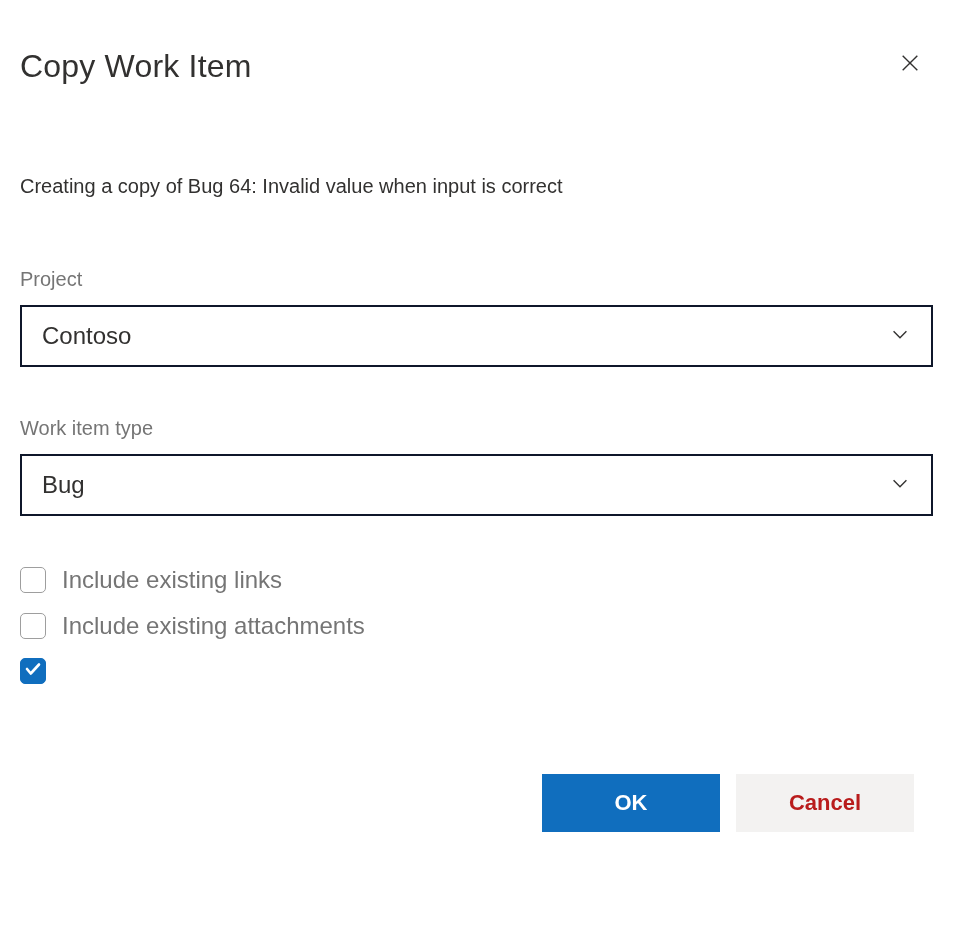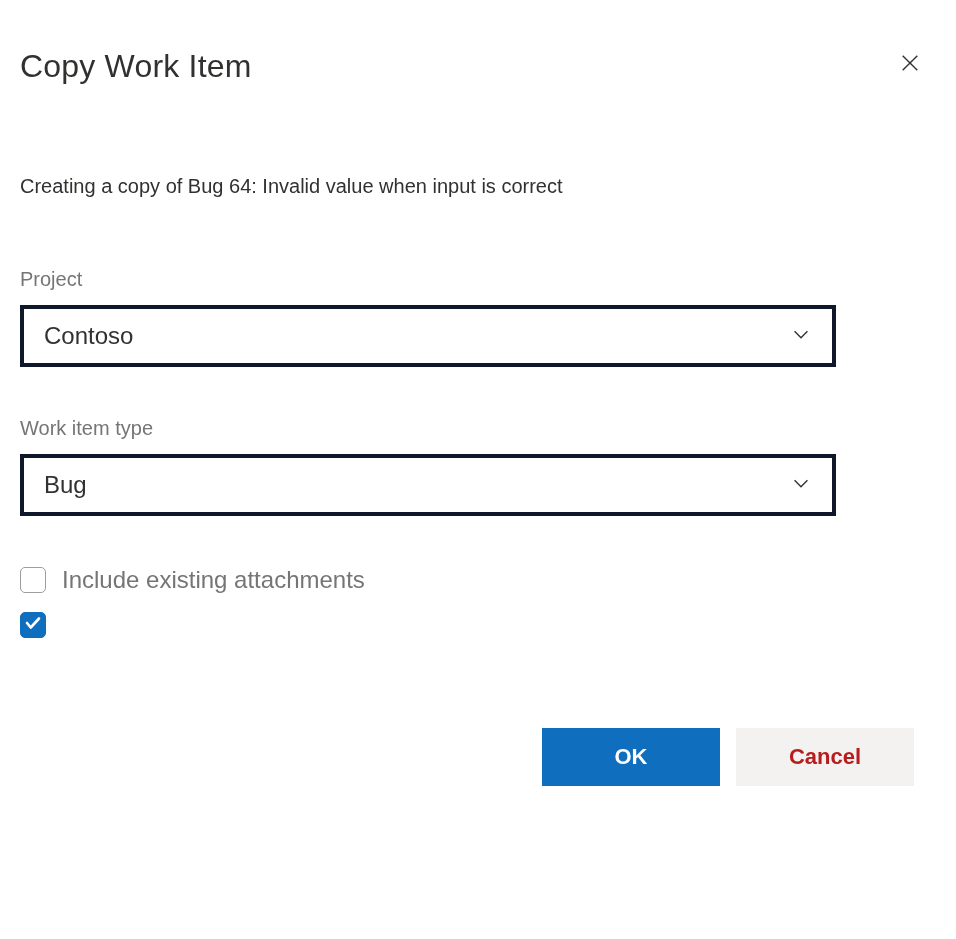--- a/index.html
+++ b/index.html
@@ -56,23 +56,23 @@
       margin-bottom: 50px;
     }
     .field-label {
       font-size: 20px;
       color: #757575;
       margin-bottom: 14px;
       display: block;
       font-weight: 400;
     }
     .dropdown {
-      width: 816px;
+      width: 913px;
       height: 62px;
-      border: 4px solid #0f172a;
+      border: 2px solid #0f172a;
       background: #ffffff;
       display: flex;
       align-items: center;
       justify-content: space-between;
       padding: 18px 20px;
       cursor: pointer;
     }
     .dropdown-value {
       font-size: 24px;
       color: #323130;
@@ -183,20 +183,24 @@
       <span>
         <svg class="dropdown-chevron" viewBox="0 0 24 24" fill="none" stroke="currentColor" stroke-width="1.5">
           <polyline points="5 9 12 16 19 9"></polyline>
         </svg>
       </span>
     </div>
   </div>
 
   <div class="checkbox-group">
 
+    <div class="checkbox-row">
+      <div class="checkbox"></div>
+      <label class="checkbox-label">Include existing links</label>
+    </div>
 
     <div class="checkbox-row">
       <div class="checkbox"></div>
       <label class="checkbox-label">Include existing attachments</label>
     </div>
 
     <div class="checkbox-row">
       <div class="checkbox checked">
         <span>
           <svg viewBox="0 0 24 24" fill="none" stroke="currentColor" stroke-width="3.5" stroke-linecap="round" stroke-linejoin="round">

